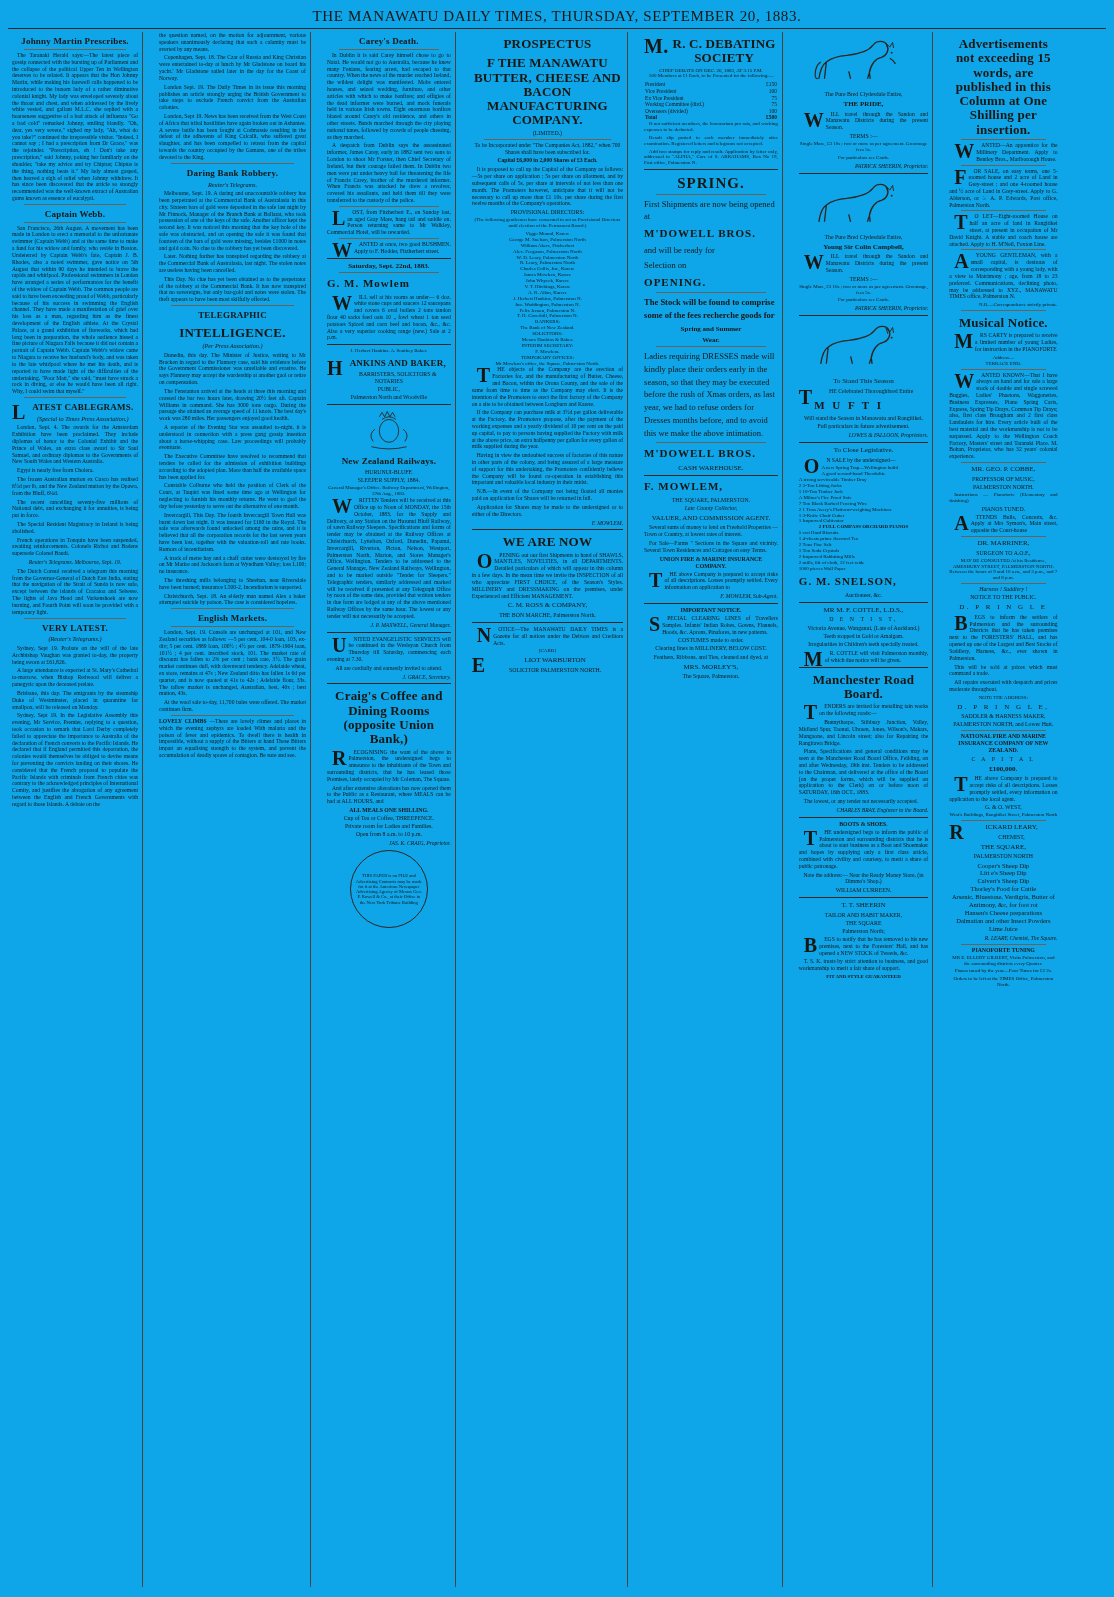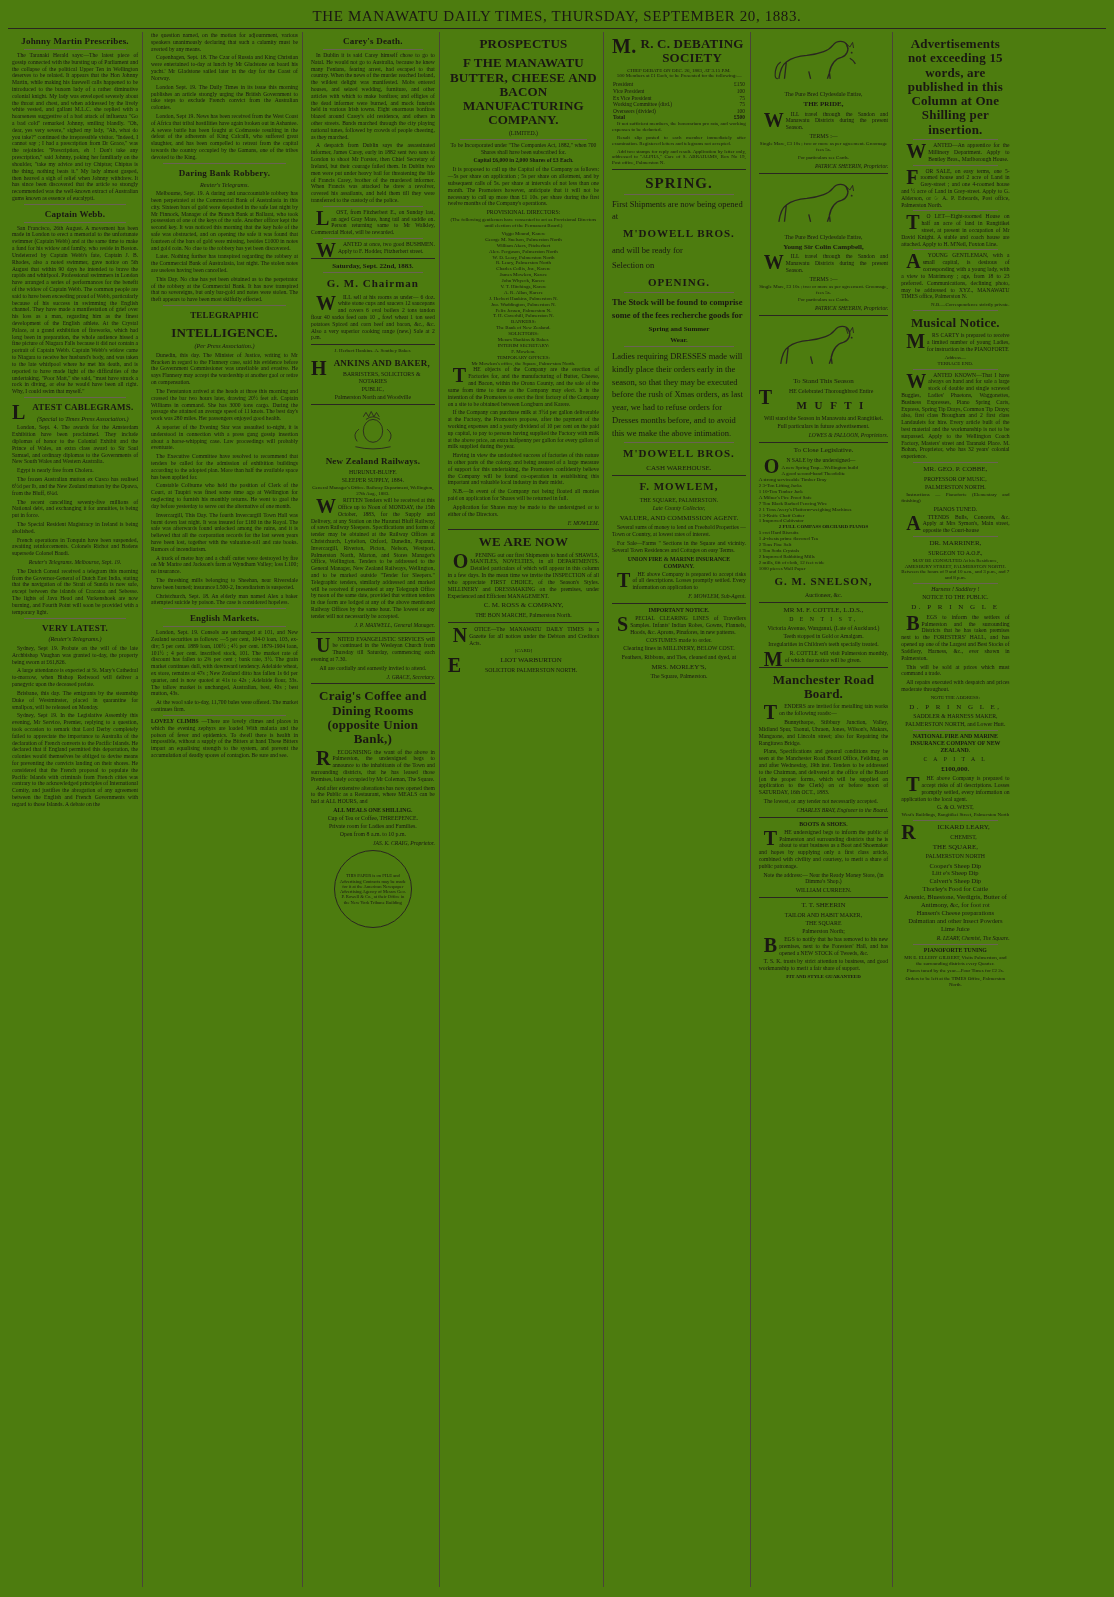--- a/index.html
+++ b/index.html
@@ -3,39 +3,39 @@
 <meta charset="utf-8">
 <style>
   html,body{margin:0;padding:0;background:#d8d4c8;}
   body{
     font-family:"Liberation Serif", serif;
     color:#1a1713;
   }
   #page{
     width:1114px;
     height:1597px;
-    background:#4d7c0f;
+    background:#0ea5e9;
     position:relative;
     box-sizing:border-box;
     padding:6px 8px 6px 8px;
     overflow:hidden;
   }
   .masthead{
     text-align:center;
     font-size:15px;
     letter-spacing:.6px;
     font-variant:small-caps;
     padding:2px 0 3px 0;
     border-bottom:1.5px solid #2a2620;
     margin-bottom:3px;
     white-space:nowrap;
   }
   .columns{
     display:flex;
-    gap:4px;
+    gap:12px;
     height:1555px;
   }
   .col{
     box-sizing:border-box;
     padding:0 4px;
     border-right:1px solid #4a4438;
     overflow:hidden;
     font-size:5.6px;
     line-height:1.22;
     text-align:justify;
@@ -72,21 +72,21 @@
   .caps{font-variant:small-caps;}
   .drop::first-letter{
     float:left;
     font-size:20px;
     line-height:16px;
     padding:1px 2px 0 0;
     font-weight:bold;
   }
   .sig{text-align:right;font-style:italic;font-size:5.6px;margin:2px 0;}
   .adbig{
-    text-align:center;
+    text-align:left;
     font-size:11px;
     font-weight:bold;
     letter-spacing:1px;
     margin:4px 0 3px;
   }
   .adline{text-align:center;font-size:7px;margin:2px 0;}
   .adsmall{text-align:center;font-size:5.8px;margin:1px 0;}
   .spaced{letter-spacing:2.5px;}
   .horse{
     width:100%;
@@ -187,21 +187,21 @@
       <div class="rule thin"></div>
       <p>In Dublin it is said Carey himself chose to go to Natal. He would not go to Australia, because he knew many Fenians, fearing arrest, had escaped to that country. When the news of the murder reached Ireland, the wildest delight was manifested. Mobs entered houses, and seized wedding, furniture, and other articles with which to make bonfires; and effigies of the dead informer were burned, and mock funerals held in various Irish towns. Eight enormous bonfires blazed around Carey's old residence, and others in other streets. Bands marched through the city playing national tunes, followed by crowds of people cheering, as they marched.</p>
       <p>A despatch from Dublin says the assassinated informer, James Carey, early in 1882 sent two sons to London to shoot Mr Forster, then Chief Secretary of Ireland, but their courage failed them. In Dublin two men were put under heavy bail for threatening the life of Francis Carey, brother of the murdered informer. When Francis was attacked he drew a revolver, covered his assailants, and held them till they were transferred to the custody of the police.</p>
       <div class="rule thin"></div>
       <p class="drop">LOST, from Fitzherbert E., on Sunday last, an aged Gray Mare, hang tail and saddle on. Person returning same to Mr Walkley, Commercial Hotel, will be rewarded.</p>
       <div class="rule thin"></div>
       <p class="drop">WANTED at once, two good BUSHMEN. Apply to F. Hodder, Fitzherbert street.</p>
       <div class="rule full"></div>
       <div class="adline bold">Saturday, Sept. 22nd, 1883.</div>
       <div class="rule thin"></div>
-      <div class="adbig">G. M. Chairman</div>
+      <div class="adbig">G. M. Mowlem</div>
       <p class="drop">WILL sell at his rooms as under— 6 doz. white stone cups and saucers 12 saucepans and covers 6 oval boilers 2 tons tandon flour 40 sacks feed oats 10 „ fowl wheat 1 ton seed potatoes Spiced and corn beef and bacon, &amp;c., &amp;c. Also a very superior cooking range (new.) Sale at 2 p.m.</p>
       <div class="rule full"></div>
       <div class="tiny center">J. Herbert Hankins. A. Southey Baker.</div>
       <div class="hd drop">HANKINS AND BAKER,</div>
       <div class="adsmall caps">BARRISTERS, SOLICITORS &amp; NOTARIES</div>
       <div class="adsmall caps">PUBLIC,</div>
       <div class="adsmall">Palmerston North and Woodville</div>
       <div class="rule full"></div>
       <svg class="crest" viewBox="0 0 60 50">
         <ellipse cx="30" cy="26" rx="11" ry="13" fill="none" stroke="#2a2620" stroke-width="1"></ellipse>

